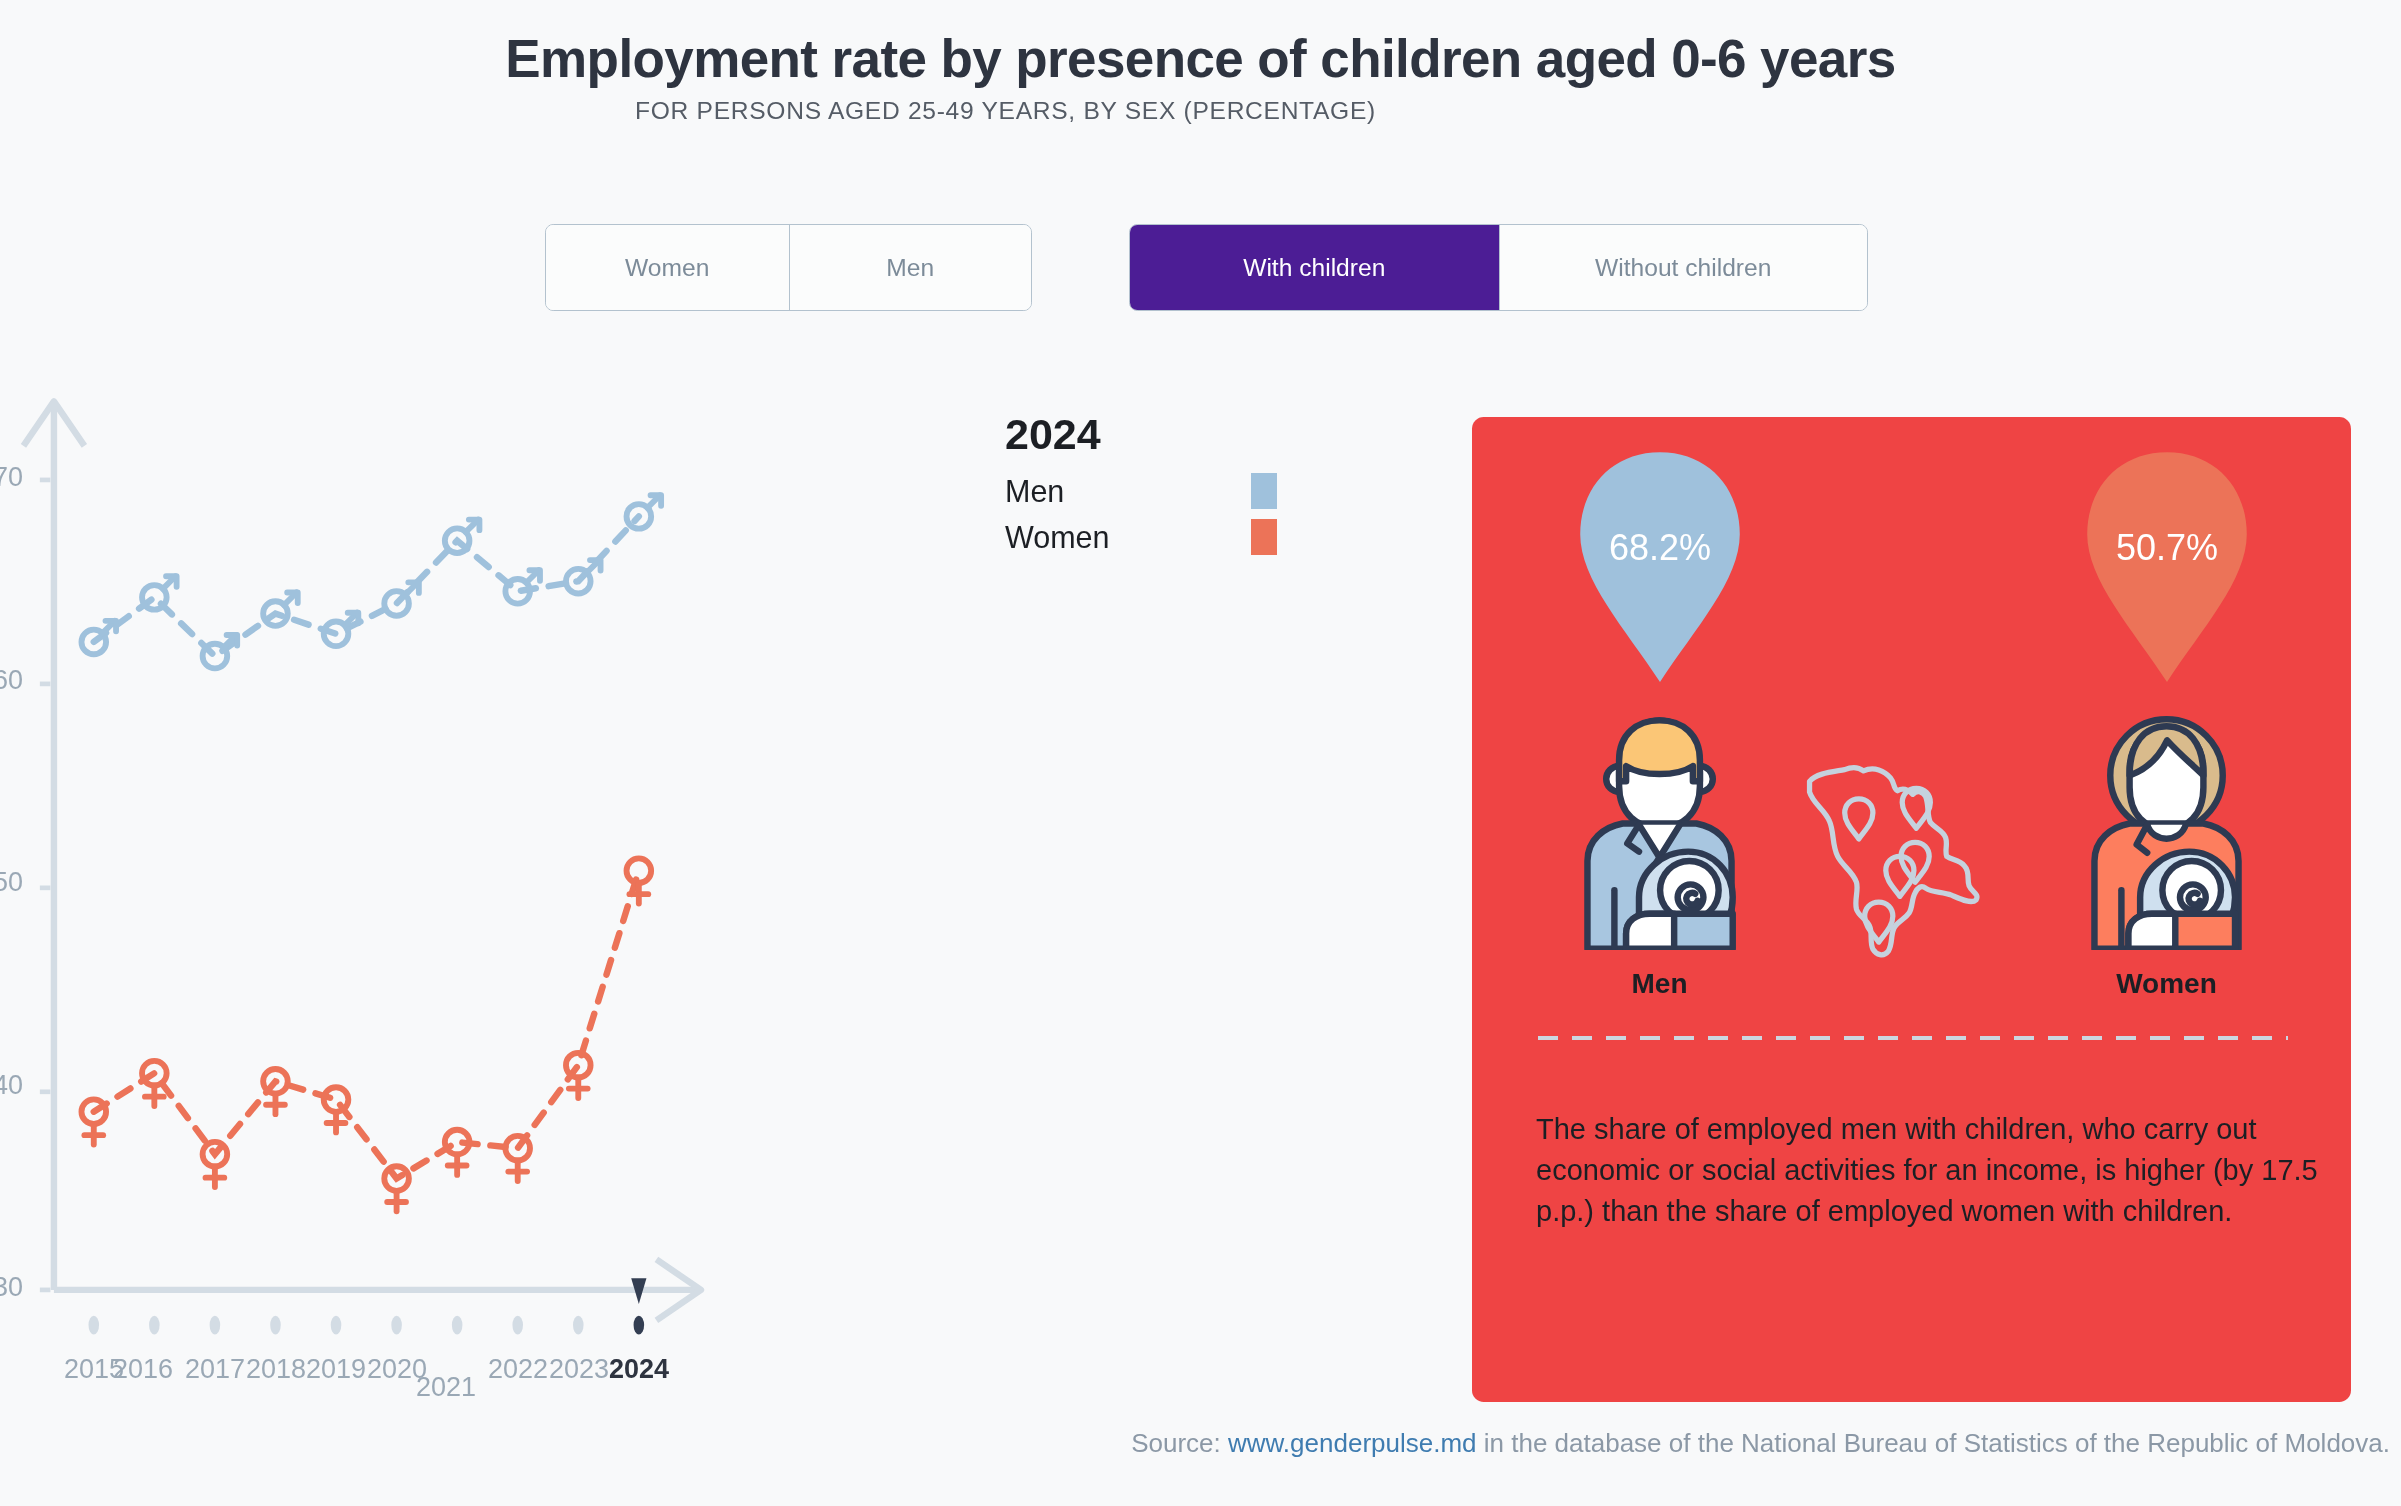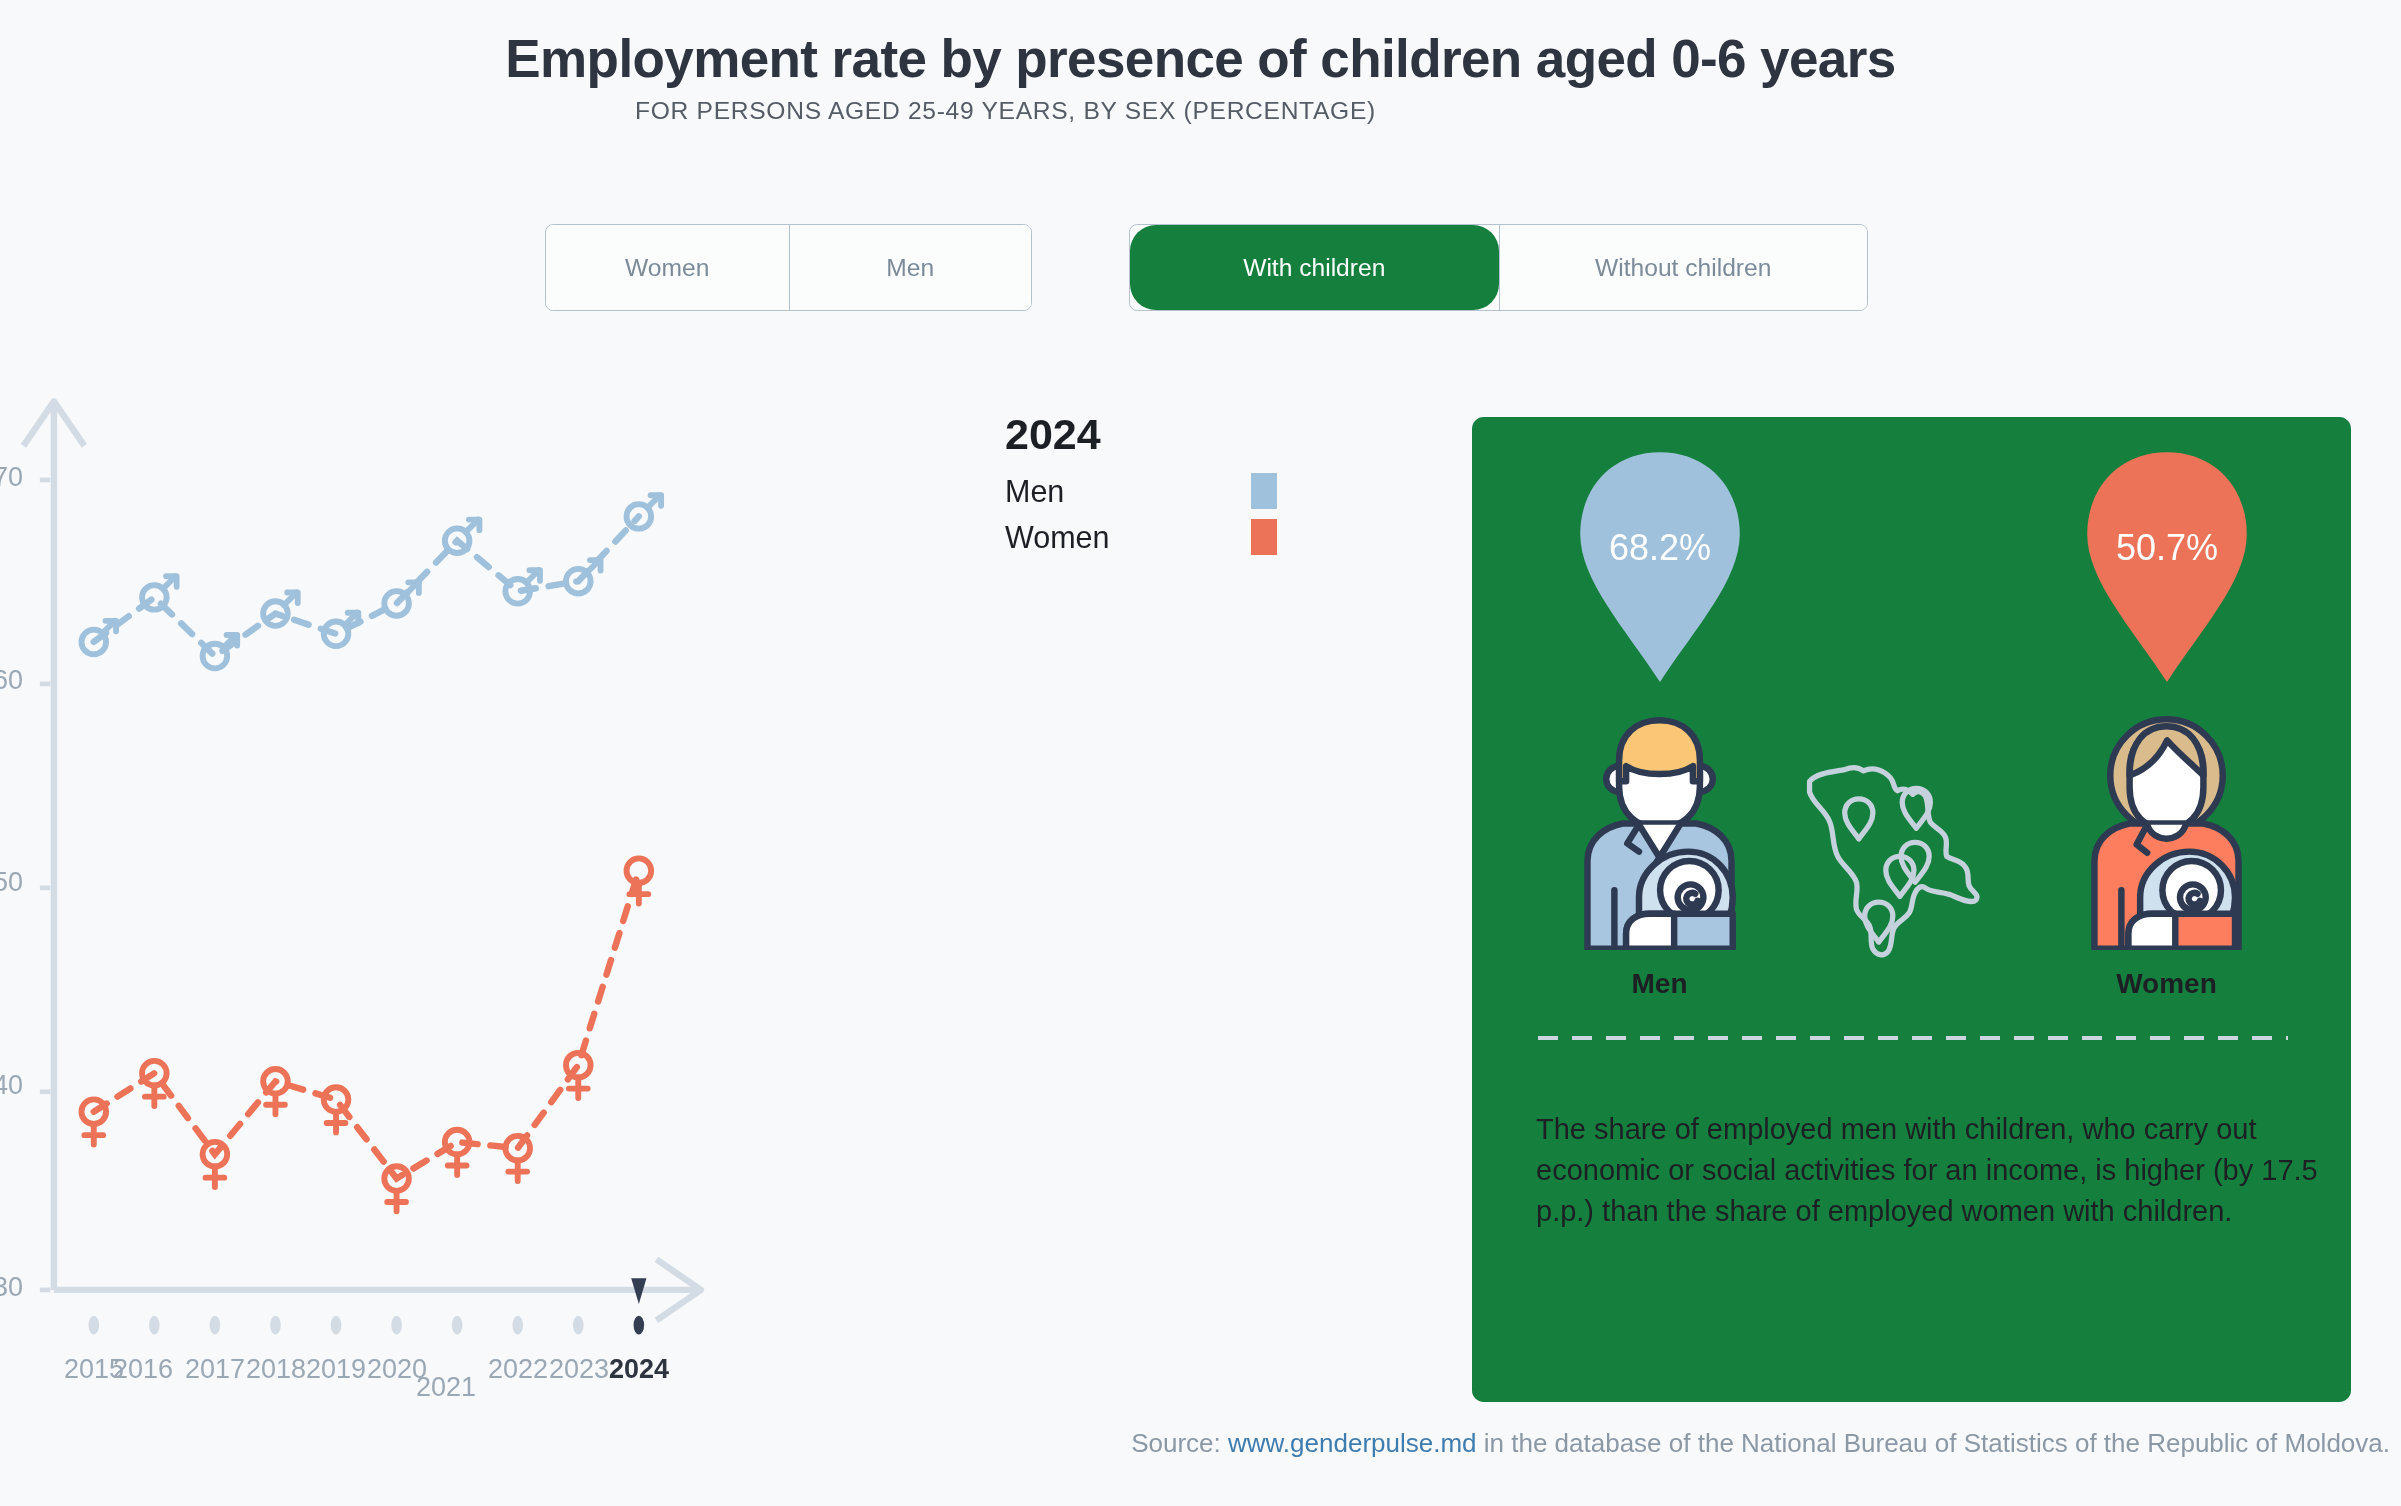--- a/index.html
+++ b/index.html
@@ -29,21 +29,21 @@
     position: absolute; display: flex;
     border: 1.8px solid #b3c2ce; border-radius: 8.2px;
     overflow: hidden; background: #fbfcfc;
   }
   .toggle-btn {
     display: flex; align-items: center; justify-content: center;
     font-size: 24.6px; color: #7c8b99; background: #fbfcfc;
     cursor: pointer; white-space: nowrap;
   }
   .toggle-btn + .toggle-btn { border-left: 1.8px solid #b3c2ce; }
-  .toggle-btn.active { background: #15803d; color: #ffffff; border-left-color: #8b9aa6; border-radius: 26px; }
+  .toggle-btn.active { background: #4c1d95; color: #ffffff; border-left-color: #8b9aa6; }
 
   #sex-toggle { left: 545px; top: 224px; width: 487px; height: 87px; }
   #sex-toggle .toggle-btn { width: 50%; }
 
   #children-toggle { left: 1129px; top: 224px; width: 739px; height: 87px; }
   #children-toggle .toggle-btn { width: 50%; }
   #children-toggle .toggle-btn.active { border-left: none; }
 
   
   #chart-area { position: absolute; left: 0px; top: 387px; width: 1348px; height: 997px; }
@@ -60,21 +60,21 @@
   
   #chart-legend { position: absolute; left: 1005px; top: 410px; width: 328px; }
   .legend-year { font-size: 43px; font-weight: bold; color: #1c1f24; margin-bottom: 13px; }
   .legend-row { position: relative; height: 46px; }
   .legend-label { position: absolute; left: 0; top: 2.3px; font-size: 30.5px; color: #1c1f24; }
   .legend-swatch { position: absolute; left: 246px; top: 1.2px; width: 26px; height: 36px; }
 
   
   #info-panel {
     position: absolute; left: 1472px; top: 417px; width: 879px; height: 985px;
-    background: #15803d; border-radius: 11.7px;
+    background: #ef4444; border-radius: 11.7px;
   }
   .pin {
     position: absolute; width: 176px; height: 232px;
   }
   .pin svg { position: absolute; left: 0; top: 0; }
   .pin-value {
     position: absolute; left: 0; top: 75px; width: 176px;
     text-align: center; font-size: 36px; color: #ffffff; font-weight: normal;
   }
   #pin-men { left: 100px; top: 35px; }

